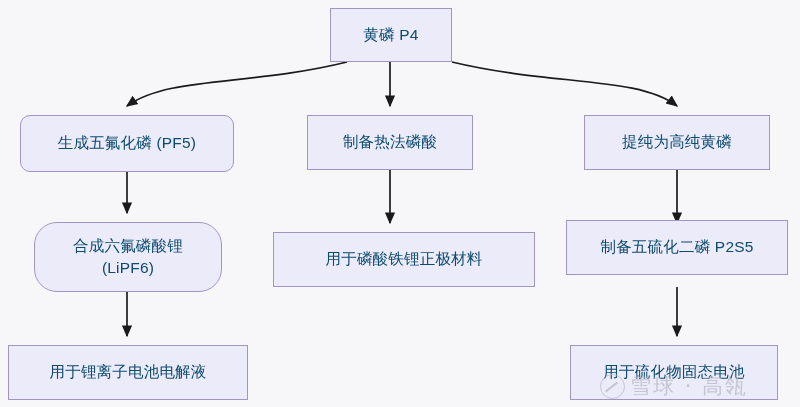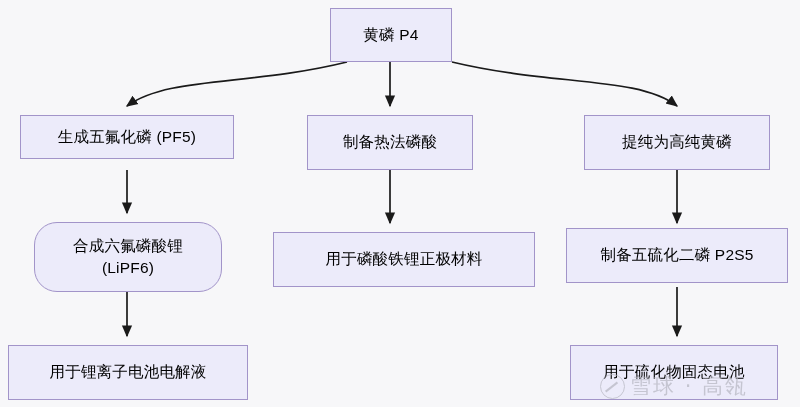--- a/index.html
+++ b/index.html
@@ -29,21 +29,21 @@
   }
   .node {
     position: absolute;
     box-sizing: border-box;
     background: #ecebfa;
     border: 1.6px solid #a294c9;
     display: flex;
     align-items: center;
     justify-content: center;
     text-align: center;
-    color: #000000;
+    color: #0c4a6e;
     font-size: 15.5px;
     line-height: 1.45;
     letter-spacing: 0.2px;
     white-space: pre-line;
   }
   .node-label {
     display: block;
     padding: 0 6px;
     white-space: pre-line;
   }
@@ -107,42 +107,42 @@
 
     <path d="M 127,292 L 127,336" fill="none" stroke="#1a1a1a" stroke-width="1.7" marker-end="url(#arrow)"></path>
 
     <path d="M 677,287 L 677,336" fill="none" stroke="#1a1a1a" stroke-width="1.7" marker-end="url(#arrow)"></path>
   </svg>
 
   <div class="node" style="left:330px; top:8px; width:122px; height:54px;">
     <span class="node-label">黄磷 P4</span>
   </div>
 
-  <div class="node" style="left:20px; top:115px; width:214px; height:44px;">
+  <div class="node" style="left:20px; top:115px; width:214px; height:57px;border-radius:10px;">
     <span class="node-label">生成五氟化磷 (PF5)</span>
   </div>
 
   <div class="node" style="left:584px; top:115px; width:186px; height:55px;">
     <span class="node-label">提纯为高纯黄磷</span>
   </div>
 
   <div class="node" style="left:307px; top:115px; width:166px; height:55px;">
     <span class="node-label">制备热法磷酸</span>
   </div>
 
   <div class="node" style="left:34px; top:222px; width:188px; height:70px;border-radius:23px;">
     <span class="node-label">合成六氟磷酸锂
 (LiPF6)</span>
   </div>
 
   <div class="node" style="left:273px; top:232px; width:262px; height:55px;">
     <span class="node-label">用于磷酸铁锂正极材料</span>
   </div>
 
-  <div class="node" style="left:566px; top:228px; width:222px; height:55px;">
+  <div class="node" style="left:566px; top:220px; width:222px; height:55px;">
     <span class="node-label">制备五硫化二磷 P2S5</span>
   </div>
 
   <div class="node" style="left:8px; top:345px; width:240px; height:55px;">
     <span class="node-label">用于锂离子电池电解液</span>
   </div>
 
   <div class="node" style="left:570px; top:345px; width:208px; height:55px;">
     <span class="node-label">用于硫化物固态电池</span>
   </div>

